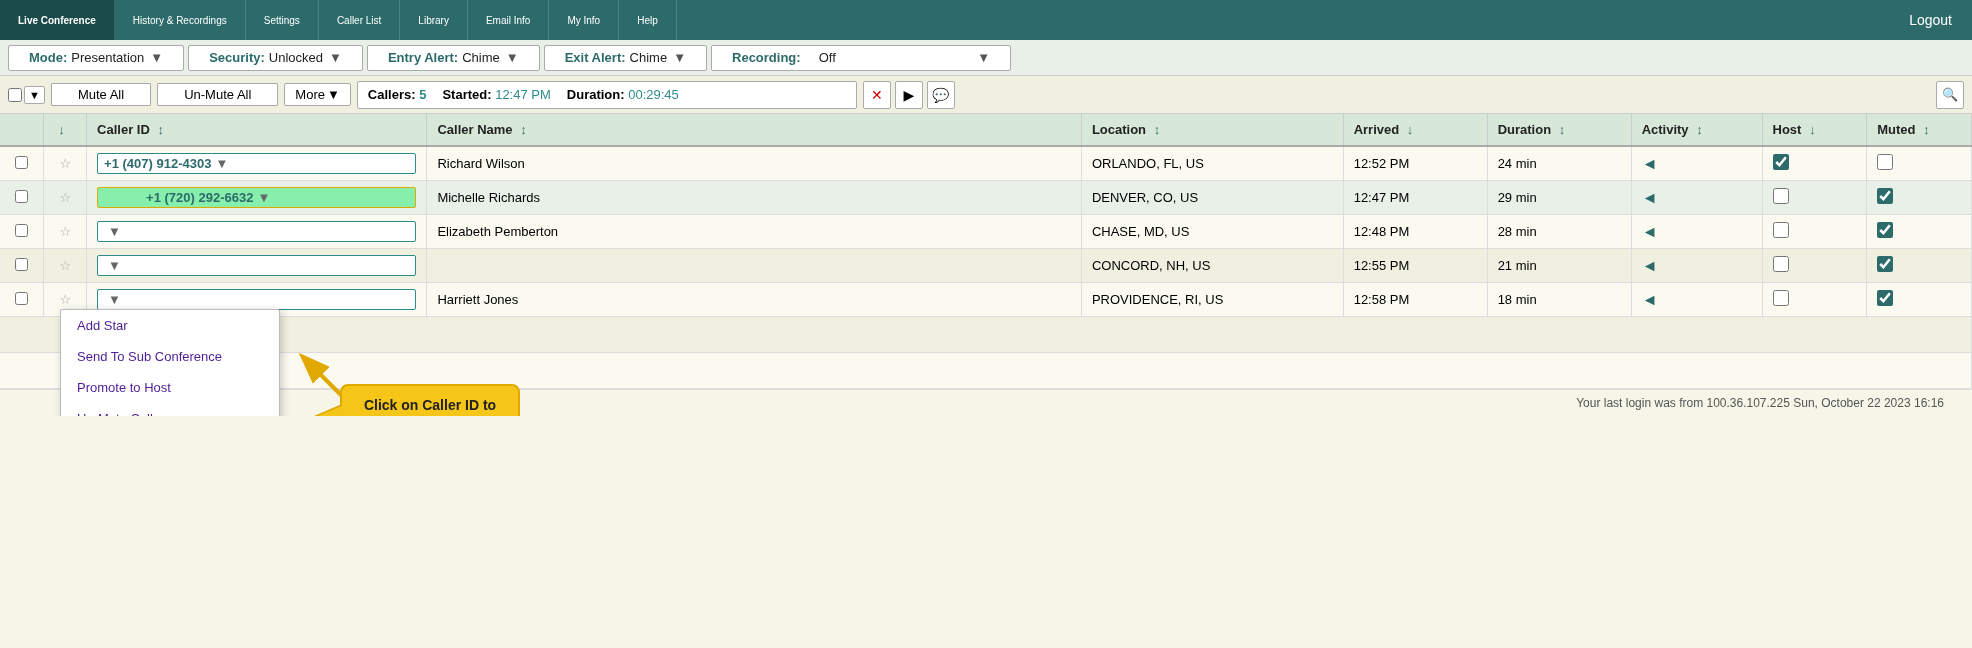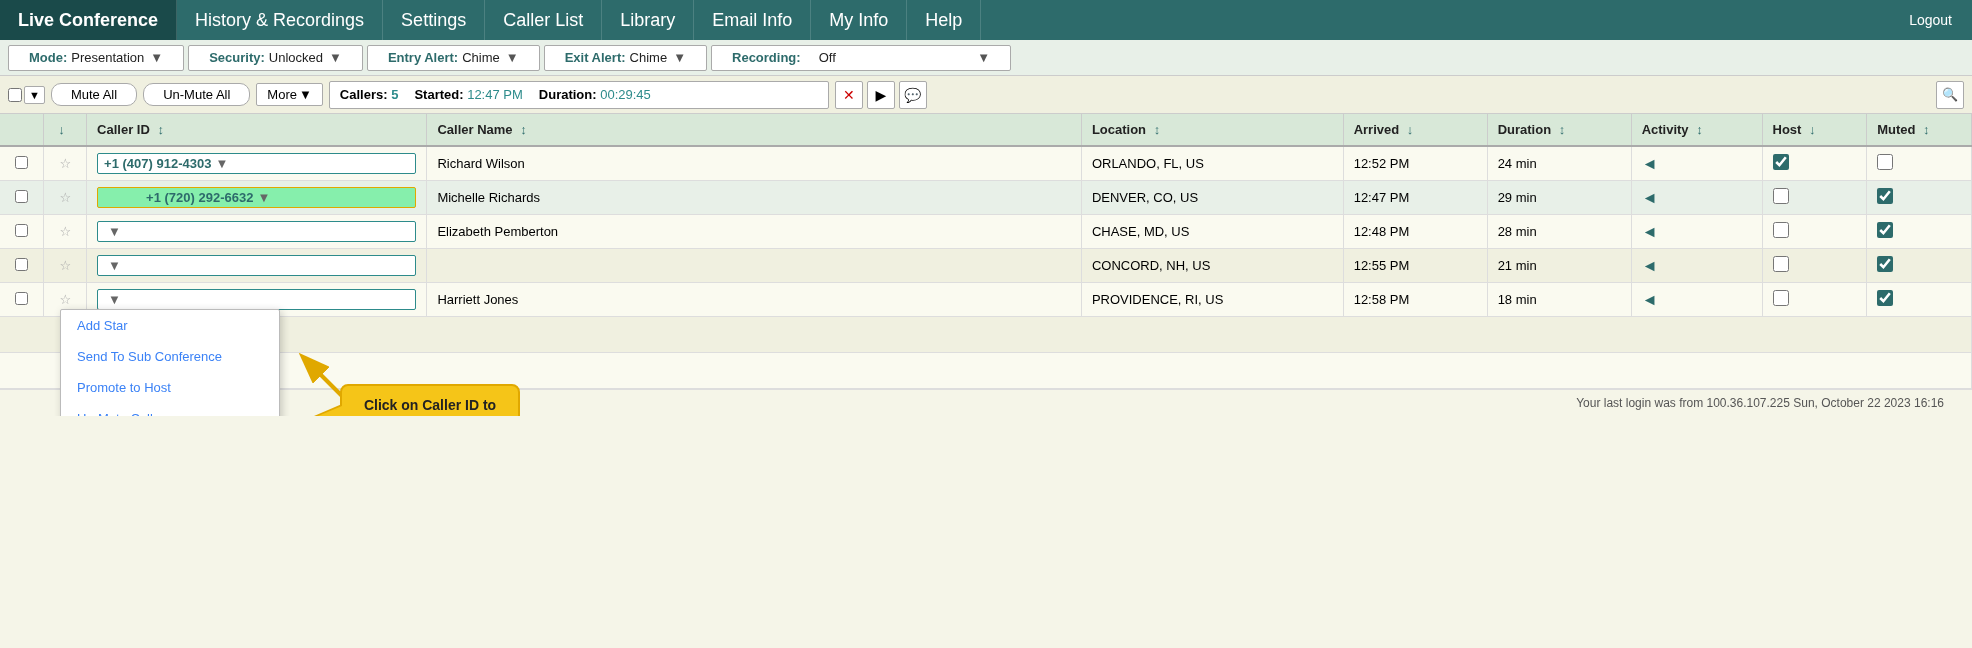--- a/index.html
+++ b/index.html
@@ -5,21 +5,21 @@
     * { box-sizing: border-box; margin: 0; padding: 0; }
     body { font-family: Arial, sans-serif; font-size: 13px; background: #f5f5e8; width: 1972px; }
 
     
     .top-nav {
       display: flex; align-items: stretch;
       background: #2d6b6b; color: white; height: 40px;
     }
     .top-nav .nav-item {
       padding: 0 18px; display: flex; align-items: center;
-      cursor: pointer; font-size: 18px; white-space: nowrap;
+      cursor: pointer; font-size: 10px; white-space: nowrap;
       border-right: 1px solid rgba(255,255,255,0.15);
     }
     .top-nav .nav-item.active {
       background: #1a4a4a; font-weight: bold;
     }
     .top-nav .nav-spacer { flex: 1; }
     .top-nav .logout {
       padding: 14px 20px; display: flex; align-items: center;
       cursor: pointer; font-size: 14px; margin-left: auto;
     }
@@ -40,22 +40,22 @@
     .dropdown-group .value { color: #222; margin-left: 4px; }
     .dropdown-group .arrow { color: #555; margin-left: 6px; }
 
     
     .toolbar {
       display: flex; align-items: center;
       background: #f0f0e0; border-bottom: 1px solid #ccc;
       padding: 4px 8px; gap: 6px; height: 38px;
     }
     .toolbar button {
-      border: 1px solid #aaa; background: white; padding: 3px 19px;
-      font-size: 13px; cursor: pointer; border-radius: 10px;
+      border: 1px solid #aaa; background: white; padding: 3px 26px;
+      font-size: 13px; cursor: pointer; border-radius: 1px;
     }
     .toolbar button.mute-all { }
     .toolbar .more-btn {
       display: flex; align-items: center; gap: 2px;
       border: 1px solid #aaa; background: white; padding: 3px 10px;
       font-size: 13px; cursor: pointer; border-radius: 2px;
     }
 
     .callers-info {
       display: flex; align-items: center;
@@ -124,21 +124,21 @@
     .activity-icon { color: #2d6b6b; font-size: 16px; }
 
     
     .dropdown-menu {
       position: absolute; left: 60px; top: 195px;
       background: white; border: 1px solid #bbb;
       box-shadow: 2px 2px 8px rgba(0,0,0,0.2);
       z-index: 100; min-width: 220px; border-radius: 2px;
     }
     .dropdown-menu .menu-item {
-      padding: 8px 16px; cursor: pointer; font-size: 13px; color: #3b82f6;
+      padding: 8px 16px; cursor: pointer; font-size: 13px; color: #4c1d95;
     }
 
     
     .tooltip-container {
       position: absolute; left: 340px; top: 270px; z-index: 200;
     }
     .tooltip-box {
       background: #f5c518; border: 2px solid #e0a800;
       border-radius: 8px; padding: 10px 16px;
       font-size: 14px; font-weight: bold; color: #222;

